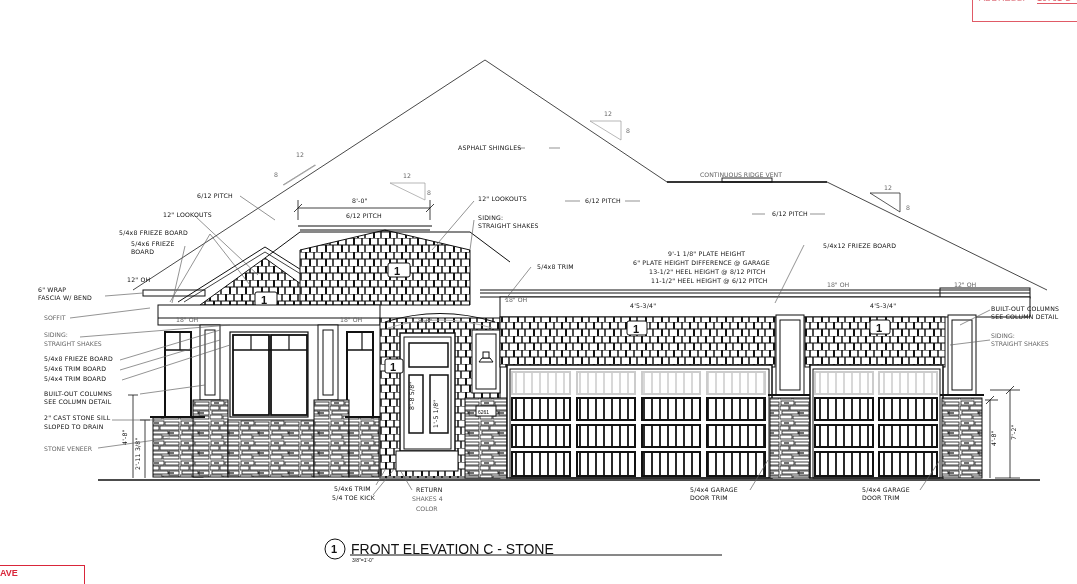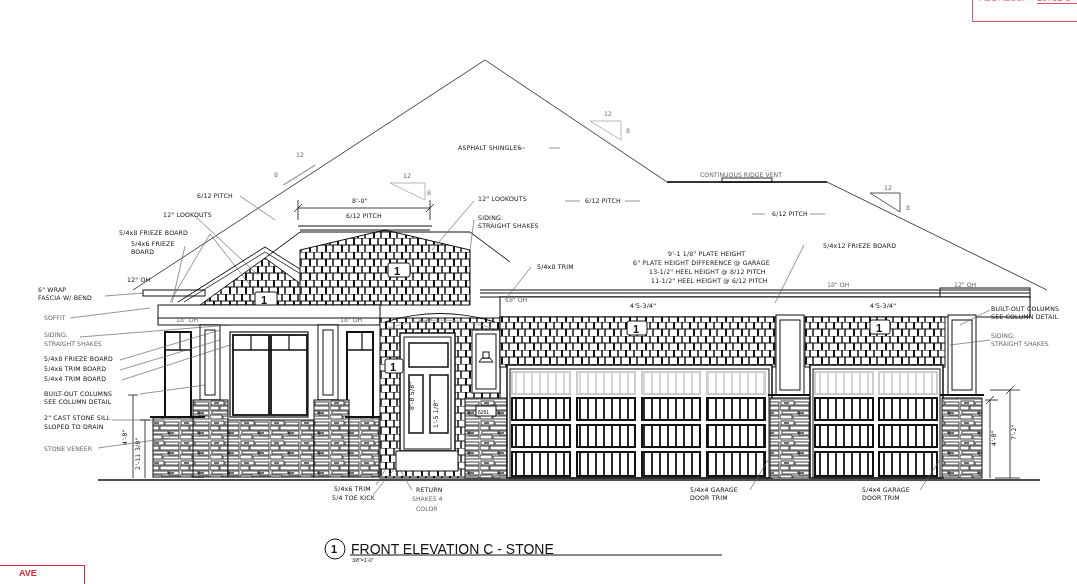--- a/index.html
+++ b/index.html
@@ -8,21 +8,21 @@
   .lbl { font-family:"DejaVu Sans", sans-serif; font-size:6.2px; fill:#111; letter-spacing:0.2px; }
   .lbl-gray { font-family:"DejaVu Sans", sans-serif; font-size:6.2px; fill:#666; }
   .title { font-family:"Liberation Sans", sans-serif; font-size:14px; fill:#111; }
   .scale { font-family:"Liberation Sans", sans-serif; font-size:5px; fill:#111; }
   .tag { font-family:"Liberation Sans", sans-serif; font-size:11px; font-weight:bold; fill:#111; }
   .red-box { position:absolute; border:1px solid #e05a66; }
   .addr-box { left:972px; top:-2px; width:110px; height:22px; }
   .addr-label { position:absolute; left:6px; top:-6px; font-size:9px; color:#e07a84; font-family:"Liberation Sans", sans-serif; }
   .addr-value { position:absolute; left:64px; top:-6px; font-size:9px; color:#e05a66; font-family:"Liberation Sans", sans-serif; border-bottom:1px solid #e05a66; width:46px; }
   .save-box { left:-2px; top:565px; width:85px; height:22px; border:1.5px solid #d9263a; }
-  .save-text { position:absolute; left:1px; top:2px; font-size:9px; font-weight:bold; color:#d9263a; font-family:"Liberation Sans", sans-serif;padding-left:19px; }
+  .save-text { position:absolute; left:1px; top:2px; font-size:9px; font-weight:bold; color:#d9263a; font-family:"Liberation Sans", sans-serif; }
 </style>
 </head>
 <body>
 
 <div class="red-box addr-box">
   <span class="addr-label">ADDRESS:</span>
   <span class="addr-value">10761 C</span>
 </div>
 
 <div class="red-box save-box">

